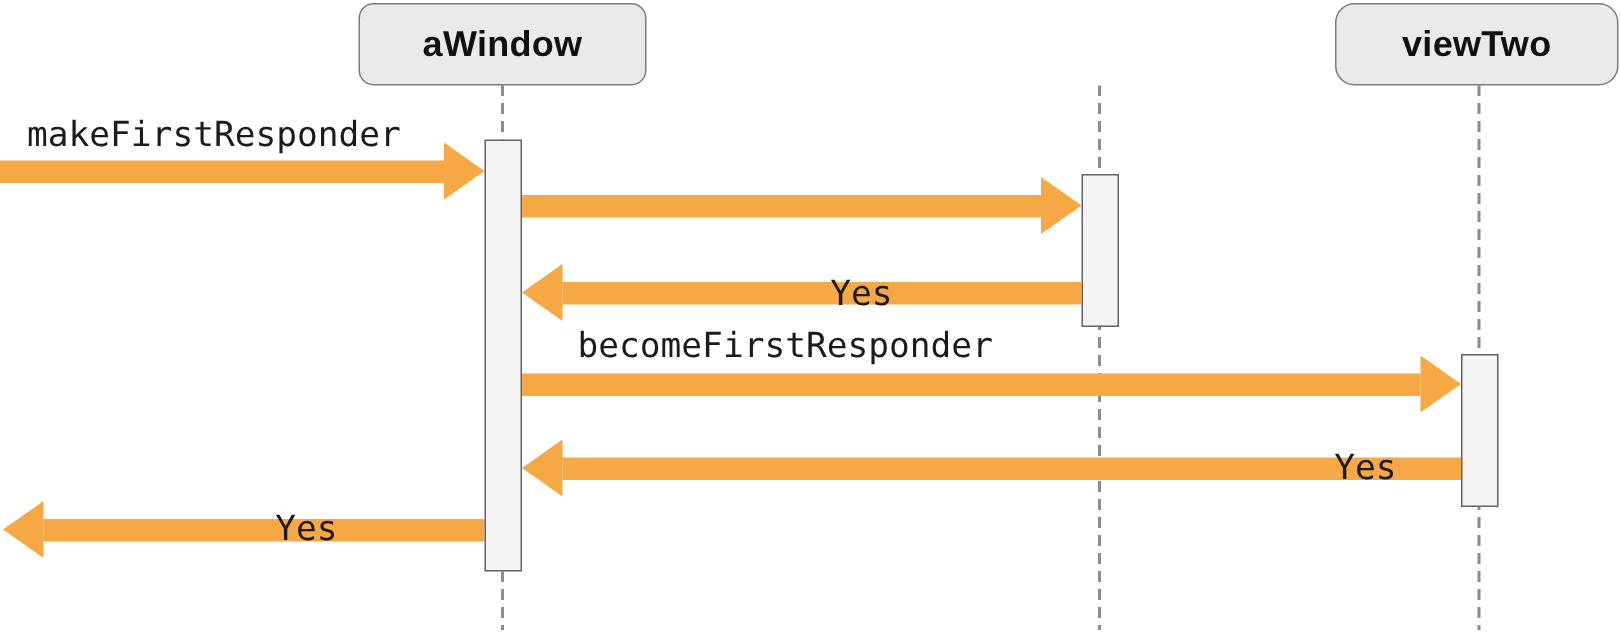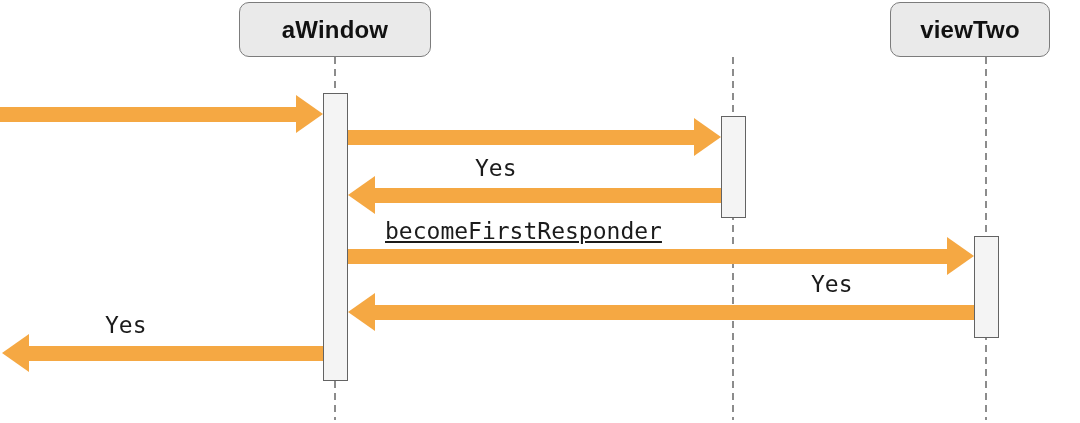--- a/index.html
+++ b/index.html
@@ -84,50 +84,52 @@
   .msg-label {
     position: absolute;
     font-size: 23px;
     line-height: 23px;
     color: var(--text-color, #1b1b1b);
     white-space: nowrap;
     z-index: 4;
   }
   .msg-label.centered {
     width: 120px;
-    text-align: left;
+    text-align: right;
+    margin-top: 28px;
   }
 </style>
 </head>
 <body>
 
 <div class="stage" style="--bg: #ffffff; --arrow-color: #f5a843; --header-fill: #eaeaea; --header-border: #7c7c7c; --bar-fill: #f4f4f4; --bar-border: #636363; --lifeline-color: #8c8c8c; --text-color: #1b1b1b;">
 
   <div class="lifeline" style="left: 334px;"></div>
   <div class="lifeline" style="left: 732px;"></div>
   <div class="lifeline" style="left: 985px;"></div>
 
   <div class="participant" style="left: 239px; width: 192px; text-align: right;">
     <span class="plabel">aWindow</span>
   </div>
-  <div class="participant" style="left: 890px; width: 160px;">
+  <div class="participant" style="left: 890px; width: 189px; border-radius: 13px;">
     <span class="plabel">viewTwo</span>
   </div>
 
+  <div class="msg-label" style="left: 18px; top: 79px;">makeFirstResponder</div>
   <div class="shaft" style="left: 0px; top: 107px; width: 296px;"></div>
   <div class="head right" style="left: 296px; top: 95px;"></div>
 
   <div class="shaft" style="left: 348px; top: 130px; width: 346px;"></div>
   <div class="head right" style="left: 694px; top: 118px;"></div>
 
   <div class="msg-label centered" style="left: 475px; top: 157px;">Yes</div>
   <div class="head left" style="left: 348px; top: 176px;"></div>
   <div class="shaft" style="left: 375px; top: 188px; width: 346px;"></div>
 
-  <div class="msg-label" style="left: 385px; top: 220px; text-decoration: underline;">becomeFirstResponder</div>
+  <div class="msg-label" style="left: 385px; top: 220px;">becomeFirstResponder</div>
   <div class="shaft" style="left: 348px; top: 249px; width: 599px;"></div>
   <div class="head right" style="left: 947px; top: 237px;"></div>
 
   <div class="msg-label centered" style="left: 811px; top: 273px;">Yes</div>
   <div class="head left" style="left: 348px; top: 293px;"></div>
   <div class="shaft" style="left: 375px; top: 305px; width: 599px;"></div>
 
   <div class="msg-label centered" style="left: 105px; top: 314px;">Yes</div>
   <div class="head left" style="left: 2px; top: 334px;"></div>
   <div class="shaft" style="left: 29px; top: 346px; width: 294px;"></div>

